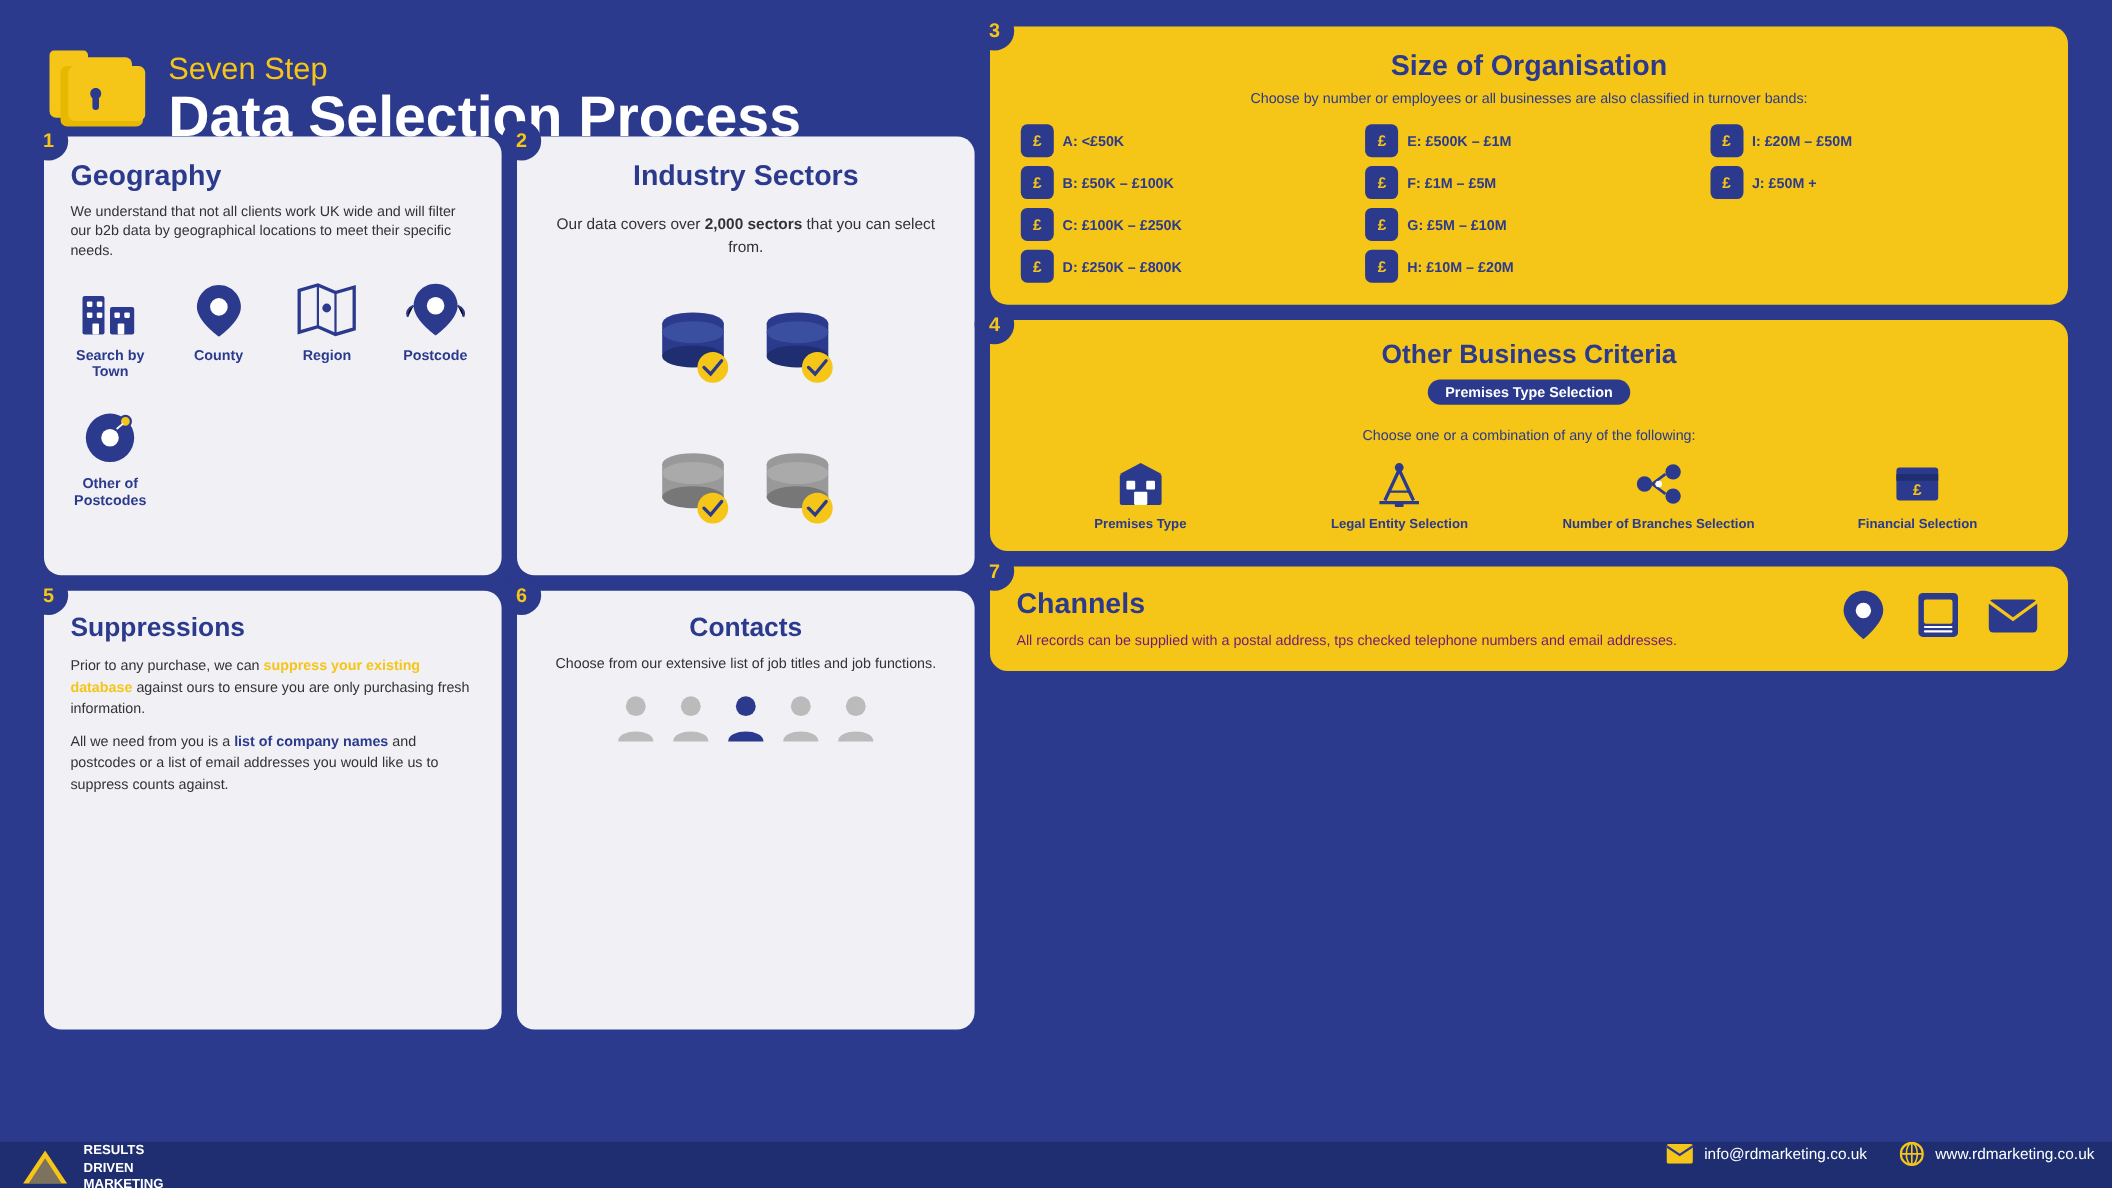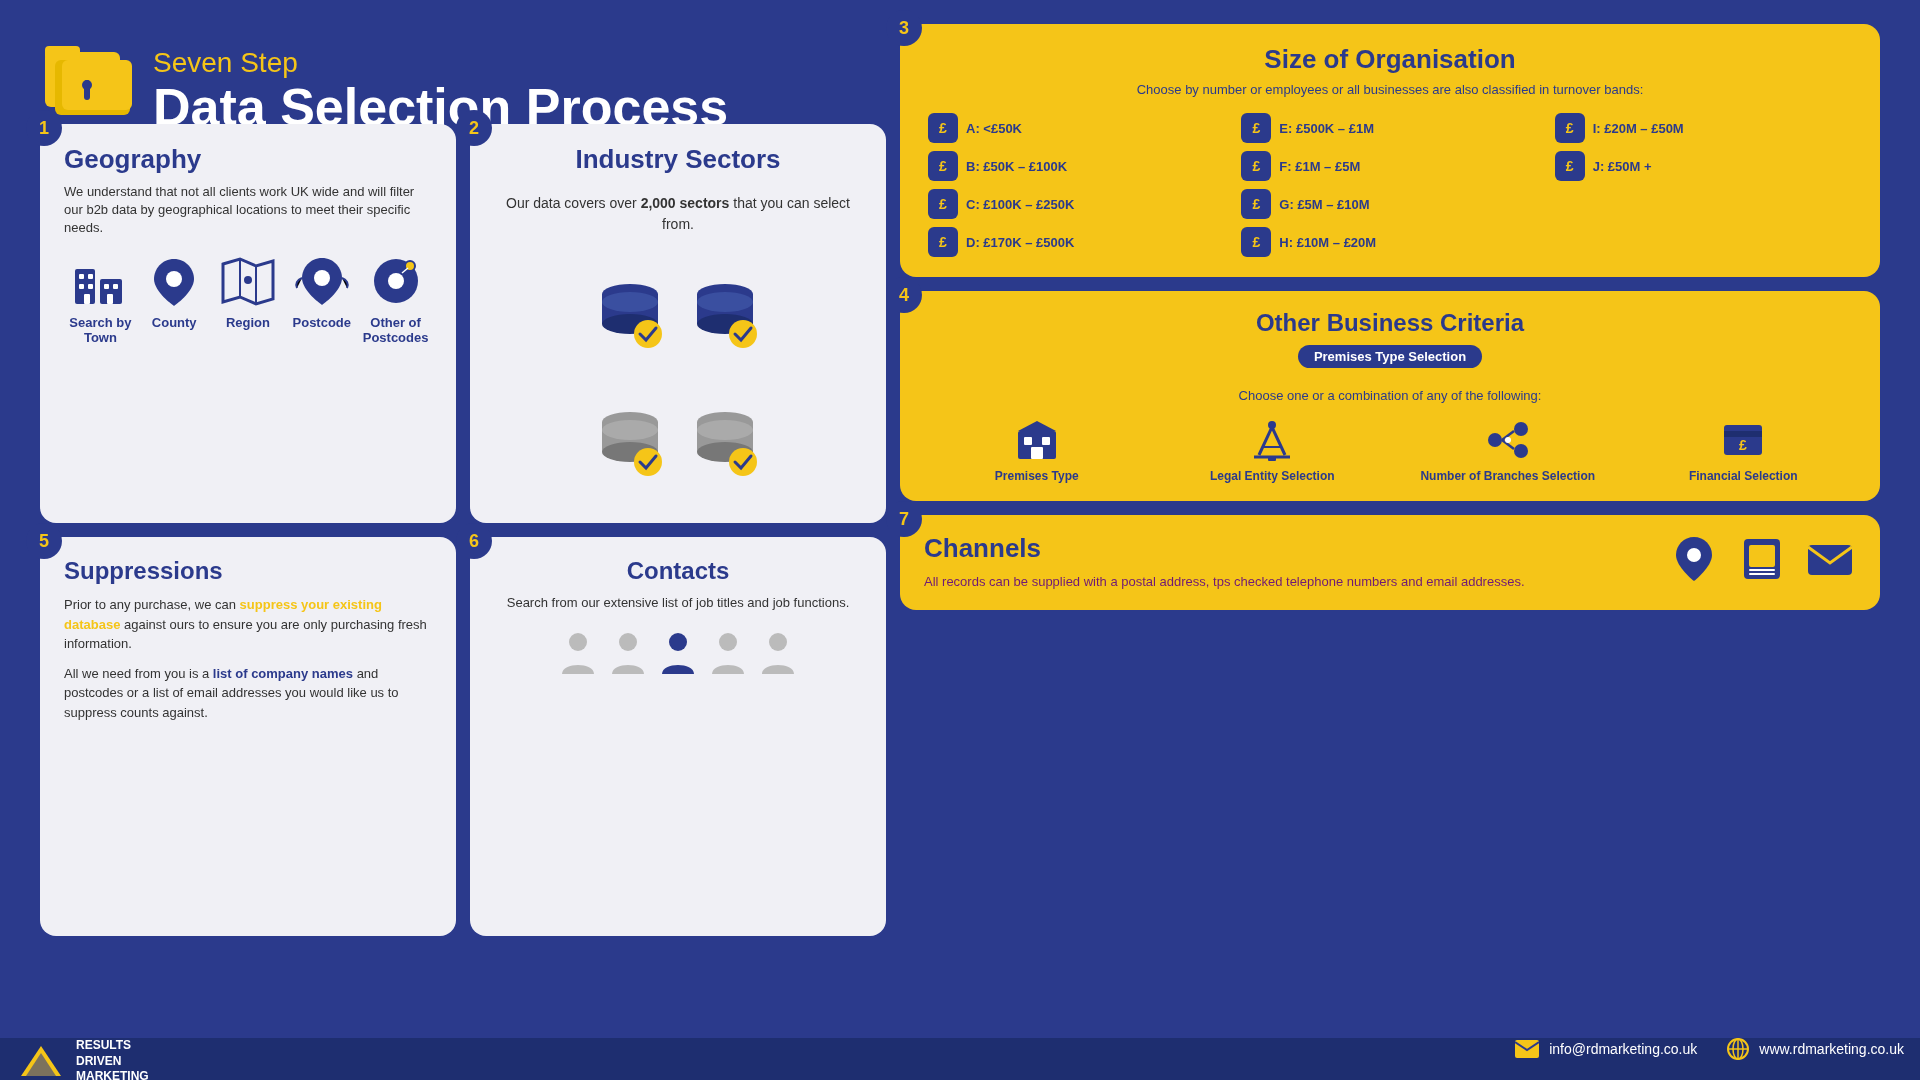--- a/index.html
+++ b/index.html
@@ -59,22 +59,22 @@
 
     .panel-text {
       font-size: 13px;
       color: #333;
       line-height: 1.4;
     }
 
     
     .geo-grid {
       display: grid;
-      grid-template-columns: 1fr 1fr 1fr 1fr 1fr;
-      gap: 1px;
+      grid-template-columns: 1fr 1fr 1fr 1fr;
+      gap: 26px;
       margin-top: 16px;
     }
 
     .geo-item {
       display: flex;
       flex-direction: column;
       align-items: center;
       text-align: center;
     }
 
@@ -565,21 +565,21 @@
         Prior to any purchase, we can <span class="highlight-link">suppress your existing database</span> against ours to ensure you are only purchasing fresh information.
       </div>
       <div class="suppress-text">
         All we need from you is a <span class="highlight-blue">list of company names</span> and postcodes or a list of email addresses you would like us to suppress counts against.
       </div>
     </div>
 
     <div class="contacts-panel">
       <div class="step-badge">6</div>
       <div class="contacts-title">Contacts</div>
-      <div class="contacts-text">Search from our extensive list of job titles and job functions.</div>
+      <div class="contacts-text">Choose from our extensive list of job titles and job functions.</div>
 
       <div class="contacts-icons">
 
         <svg width="38" height="50" viewBox="0 0 38 50">
           <circle cx="19" cy="13" r="9" fill="#bbb"></circle>
           <path d="M3 45 C3 33 35 33 35 45" fill="#bbb"></path>
         </svg>
         <svg width="38" height="50" viewBox="0 0 38 50">
           <circle cx="19" cy="13" r="9" fill="#bbb"></circle>
           <path d="M3 45 C3 33 35 33 35 45" fill="#bbb"></path>
@@ -646,21 +646,21 @@
 
         <div class="size-item">
           <div class="size-icon">£</div>
           <span class="size-label">G: £5M – £10M</span>
         </div>
 
         <div></div>
 
         <div class="size-item">
           <div class="size-icon">£</div>
-          <span class="size-label">D: £170K – £500K</span>
+          <span class="size-label">D: £250K – £800K</span>
         </div>
 
         <div class="size-item">
           <div class="size-icon">£</div>
           <span class="size-label">H: £10M – £20M</span>
         </div>
       </div>
     </div>
 
     <div class="business-panel">

